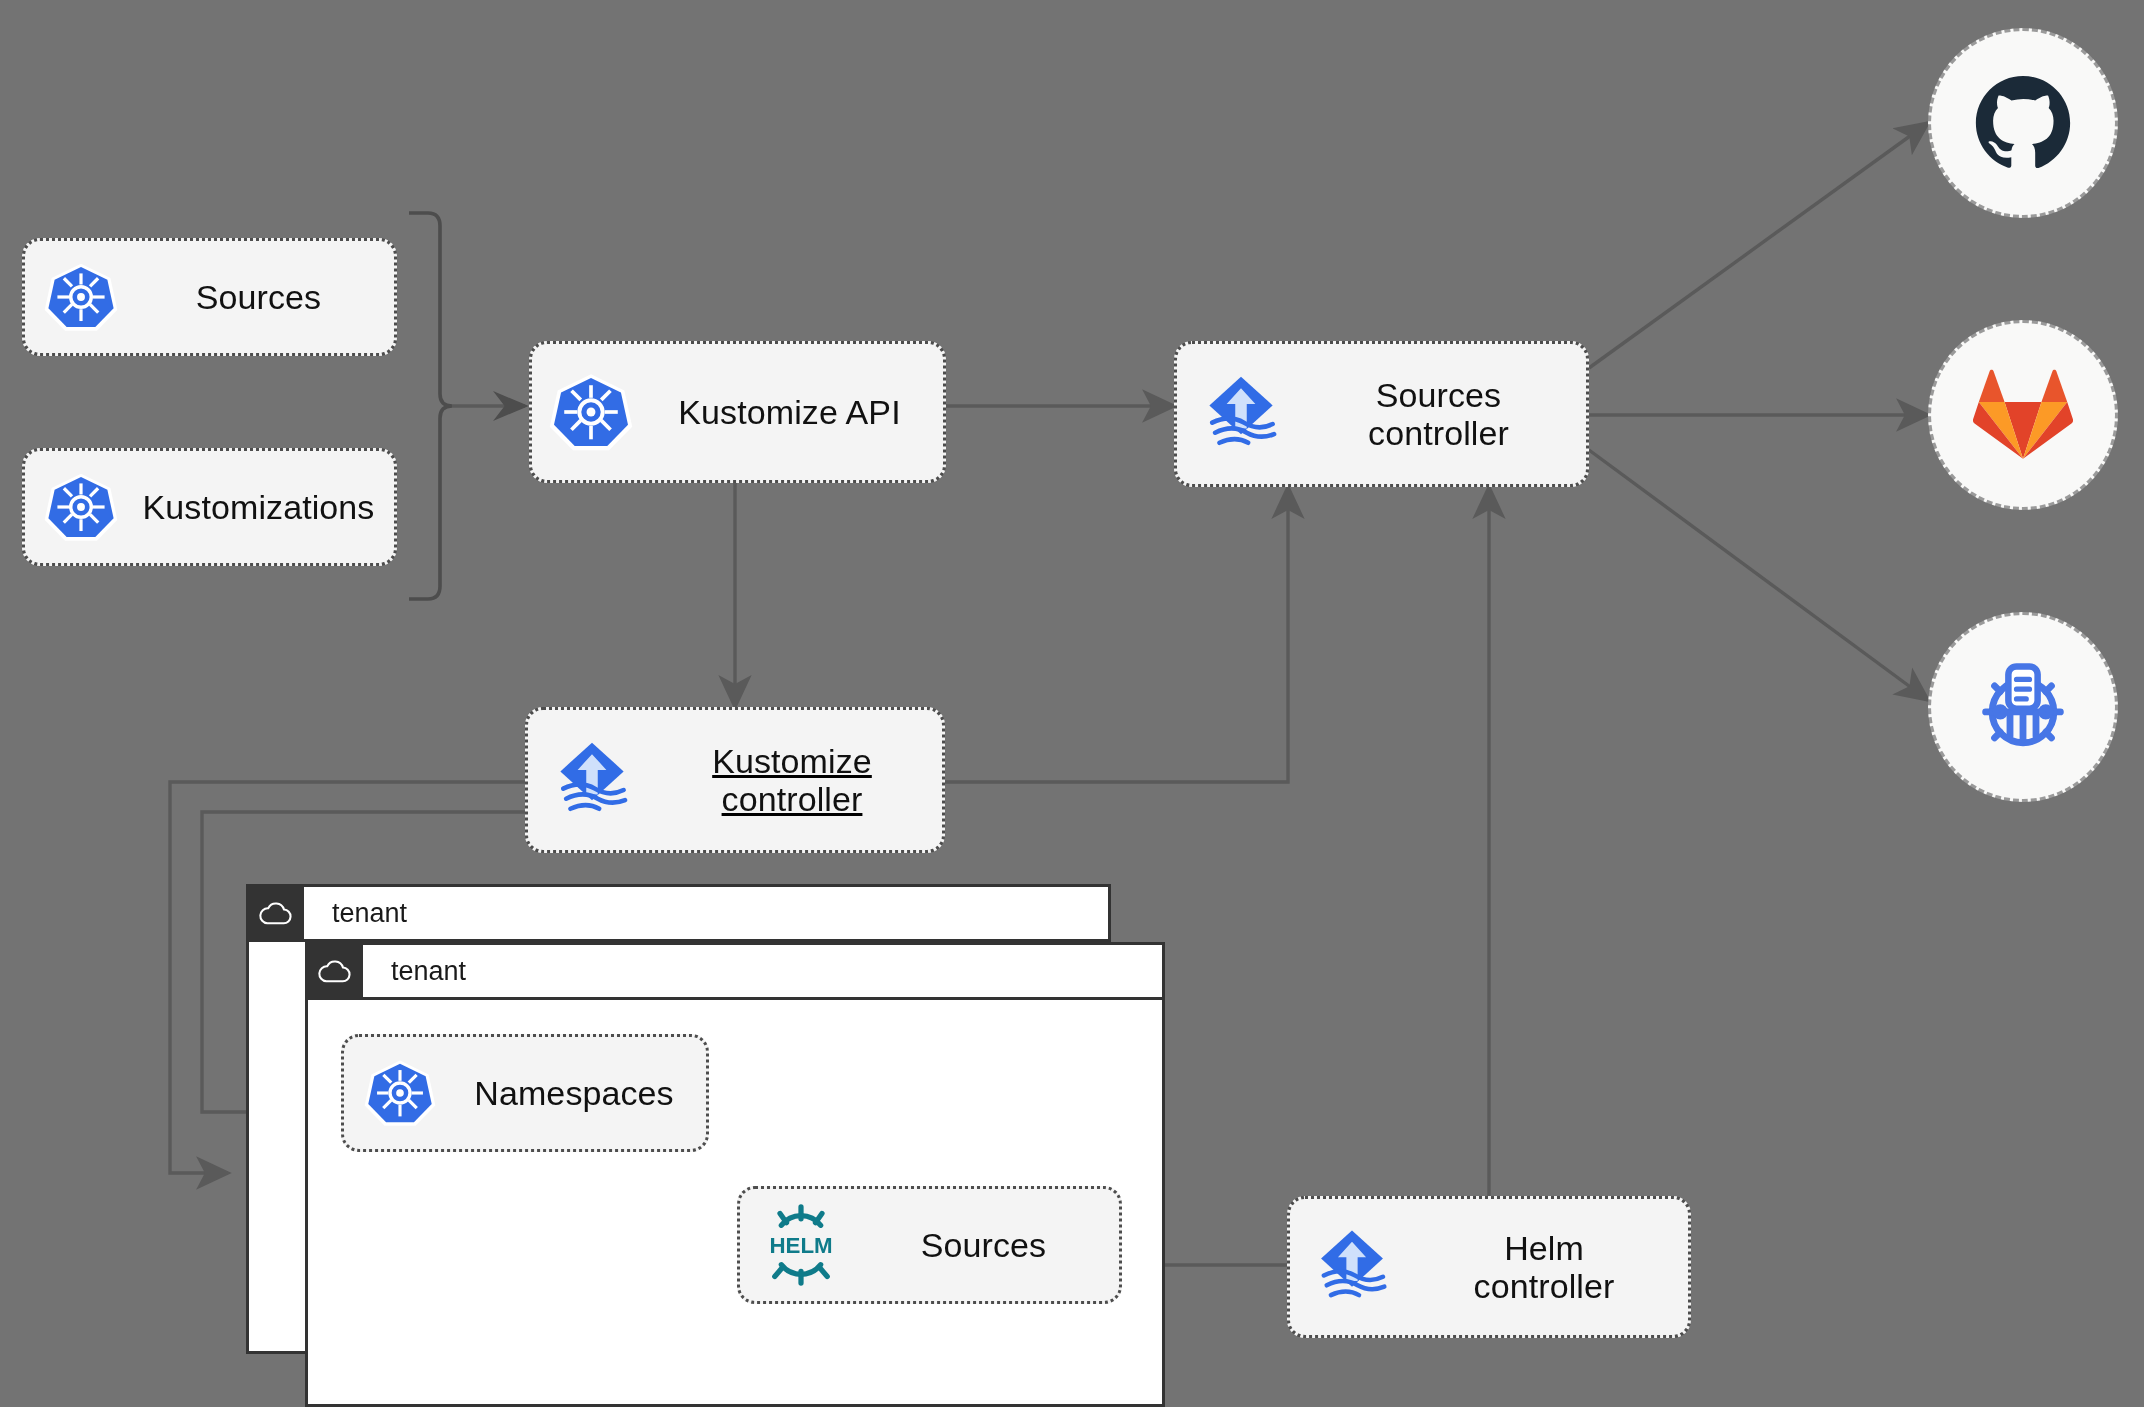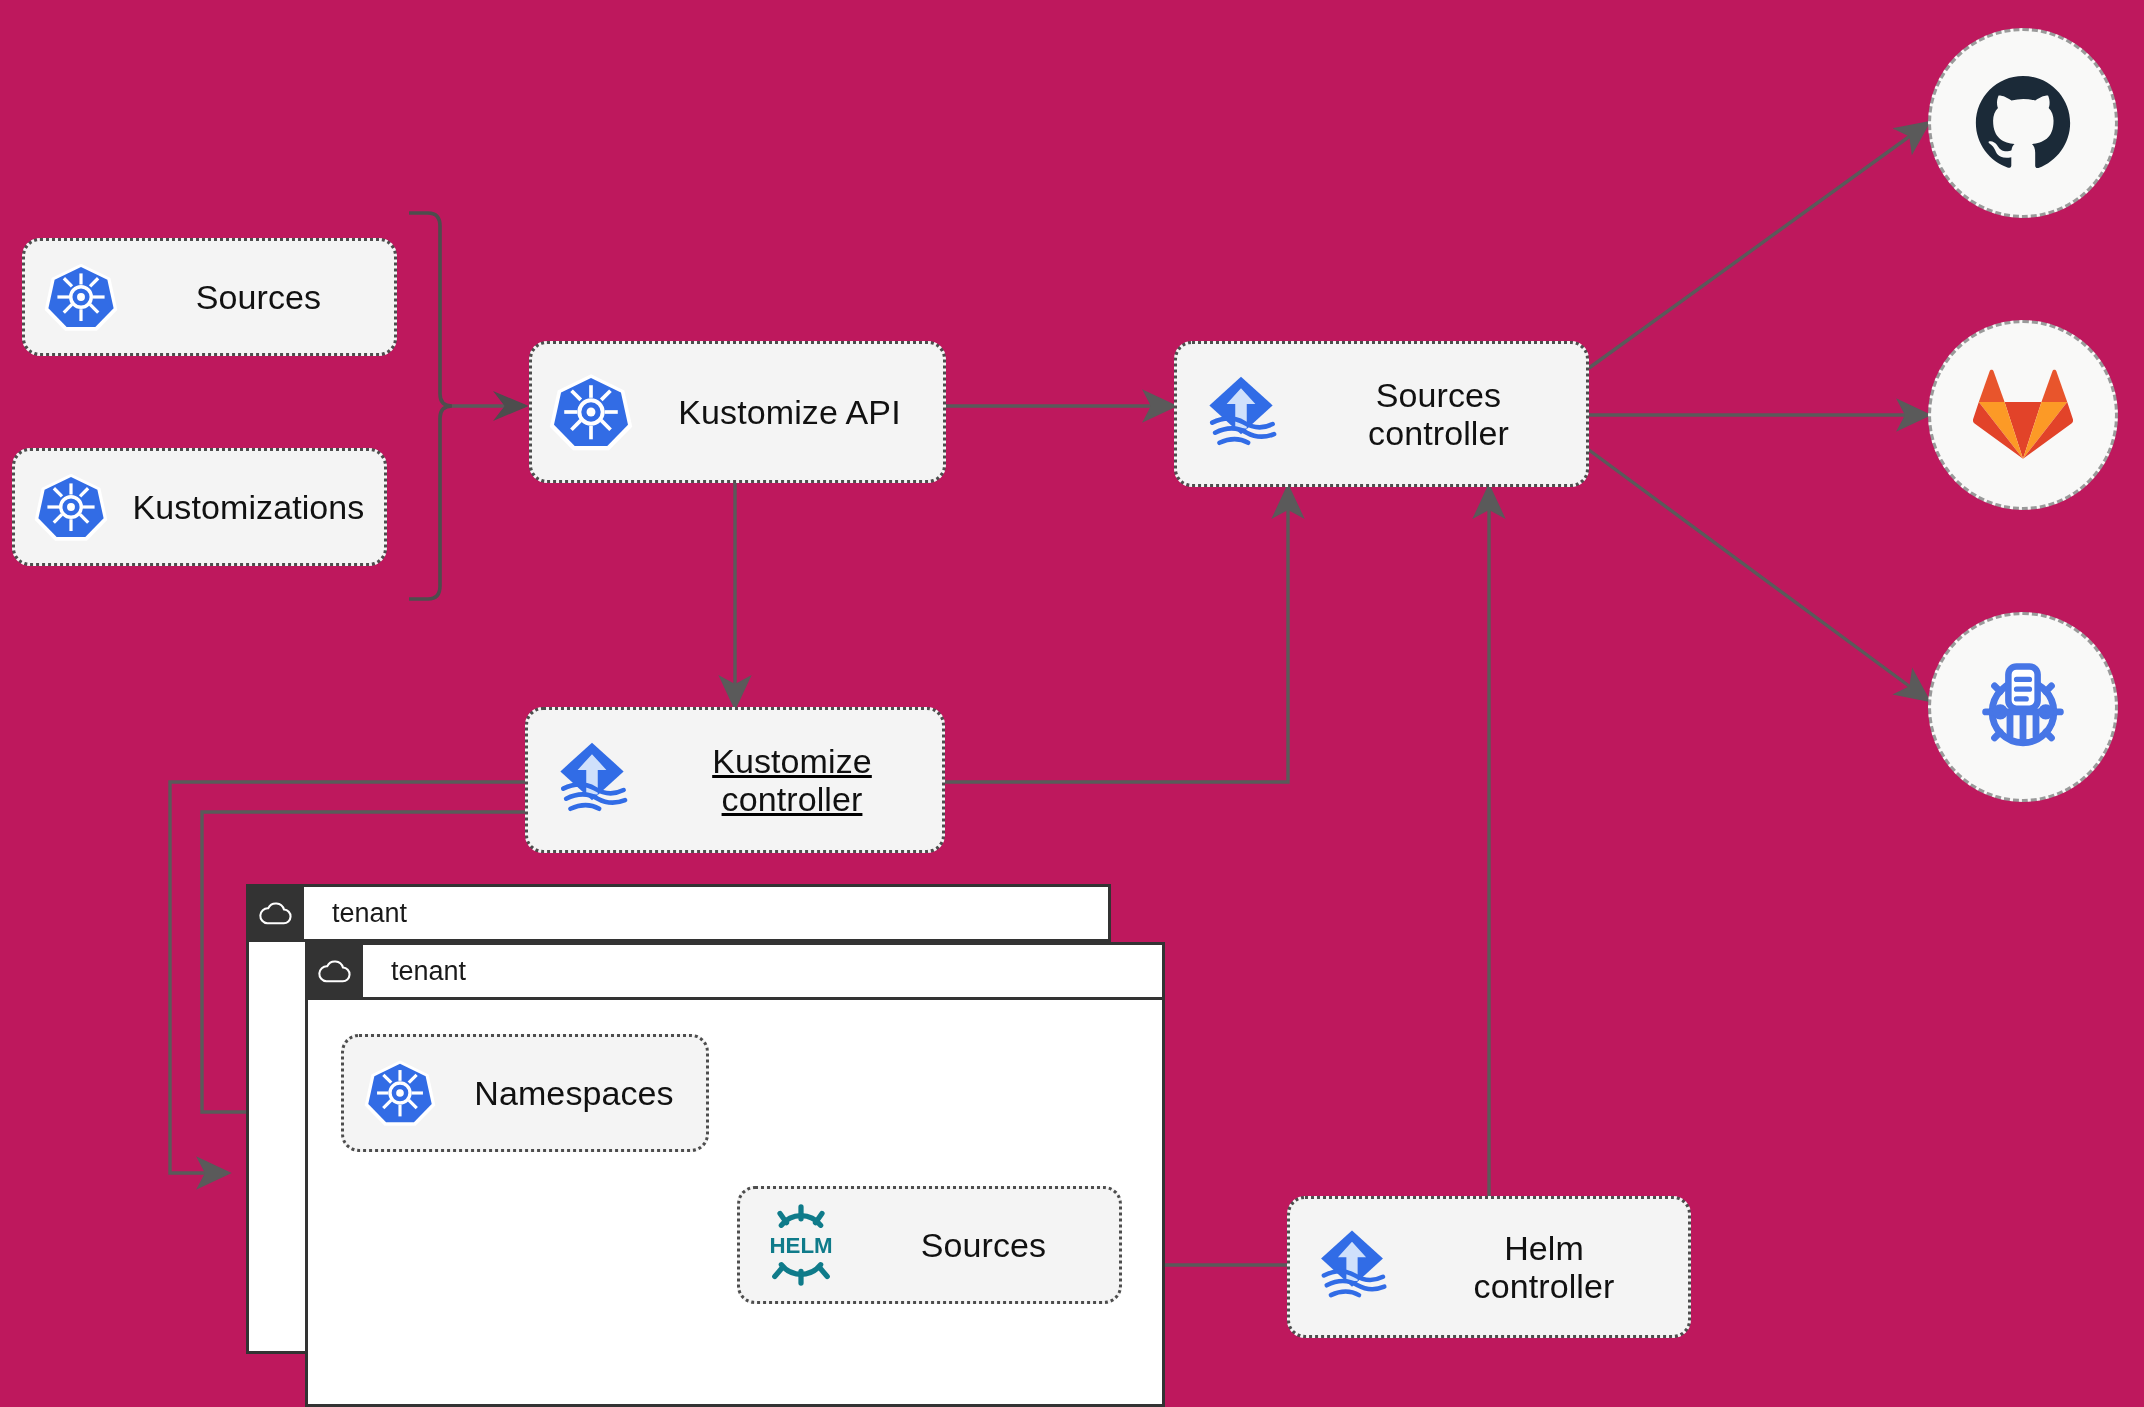--- a/index.html
+++ b/index.html
@@ -1,17 +1,17 @@
 <!DOCTYPE html>
 <html><head>
 <meta charset="utf-8">
 <style>
   html,body{margin:0;padding:0;background:#ffffff;}
   body{font-family:"Liberation Sans",sans-serif;}
-  #stage{position:relative;width:2144px;height:1407px;background:#be185d;overflow:hidden;}
+  #stage{position:relative;width:2144px;height:1407px;background:#737373;overflow:hidden;}
   .svglayer{position:absolute;left:0;top:0;width:2144px;height:1407px;pointer-events:none;}
 
   
   .node{
     position:absolute;
     background:#f4f4f4;
     border:3px dotted #4d4d4d;
     border-radius:18px;
     box-sizing:border-box;
     display:flex;
@@ -111,21 +111,21 @@
           <path d="M38.8 39.4l2-2 7.1 7.1-2 2z"></path>
           <path d="M45.8 14.8l2 2-7 7-2-2z"></path>
           <path d="M23.2 37.4l2 2-7.1 7.1-2-2z"></path>
           <path d="M32 21.6a10.4 10.4 0 1 0 0 20.8 10.4 10.4 0 0 0 0-20.8zm0 3a7.4 7.4 0 1 1 0 14.8 7.4 7.4 0 0 1 0-14.8z"></path>
         </g>
       </svg>
     </span>
     <span class="lbl">Sources</span>
   </div>
 
-  <div class="node" style="left:12px;top:448px;width:375px;height:118px;">
+  <div class="node" style="left:22px;top:448px;width:375px;height:118px;">
     <span class="ico" style="width:112px;">
       <svg width="74" height="74" viewBox="0 0 64 64">
         <path d="M32 3.2 57.4 15.6 63.4 43.2 45.8 61.2 18.2 61.2 0.6 43.2 6.6 15.6Z" fill="#fff"></path>
         <path d="M32 6 54.8 17.1 60.2 41.8 44.4 57.9 19.6 57.9 3.8 41.8 9.2 17.1Z" fill="#326ce5"></path>
         <g fill="#fff">
           <circle cx="32" cy="32" r="3.4"></circle>
           <path d="M30.6 11.6h2.8v9.6h-2.8z"></path>
             <path d="M30.6 42.6h2.8v10.2h-2.8z"></path>
           <path d="M11.6 30.6h10v2.8h-10z"></path>
             <path d="M42.4 30.6h10v2.8h-10z"></path>

